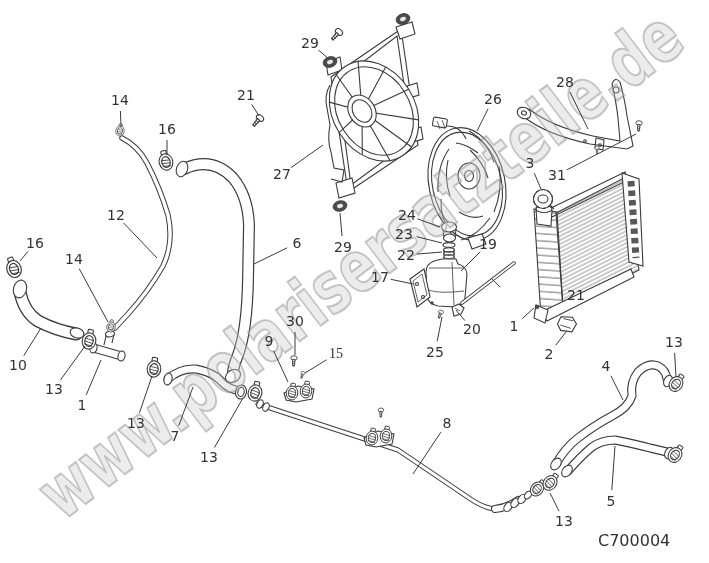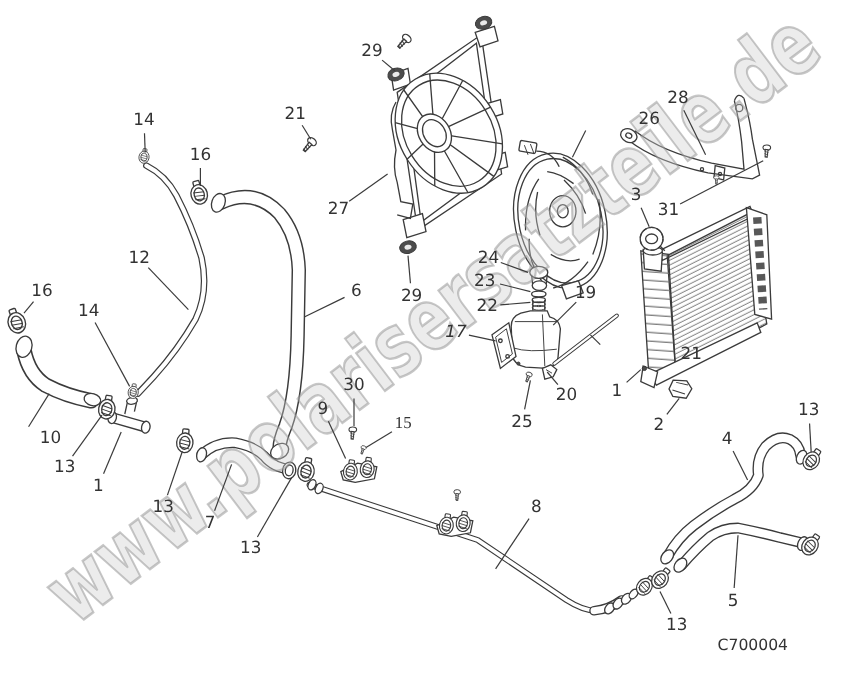--- a/index.html
+++ b/index.html
@@ -14,21 +14,21 @@
   .to{stroke:var(--line,#3b3b3b);fill:none;stroke-linecap:round;stroke-linejoin:round;}
   .ti{stroke:#fff;fill:none;stroke-linecap:round;stroke-linejoin:round;}
   .slotline{stroke:var(--line,#3b3b3b);fill:none;opacity:.85;}
   .leader{stroke:var(--line,#3b3b3b);stroke-width:1;}
   .wm{font-family:"DejaVu Sans","Liberation Sans",sans-serif;font-weight:bold;font-size:72px;
       fill:var(--wm-fill,#ccc);fill-opacity:.38;stroke:var(--wm-stroke,#909090);
       stroke-opacity:.5;stroke-width:2.1;}
   .callout{position:absolute;transform:translate(-50%,-50%);font-size:14px;
            color:var(--label,#333);white-space:nowrap;line-height:1;text-align:right;}
   .copyright{position:absolute;font-size:12.5px;color:var(--label,#333);white-space:nowrap;}
-  .diagram-code{position:absolute;font-size:13px;color:var(--label,#333);white-space:nowrap;}
+  .diagram-code{position:absolute;font-size:16px;color:var(--label,#333);white-space:nowrap;}
 </style>
 </head>
 <body>
 
 <div class="stage">
 <svg id="art" width="709" height="563" viewBox="0 0 709 563">
   <defs>
     <pattern id="fins" width="4" height="3.6" patternUnits="userSpaceOnUse" patternTransform="rotate(-26.6)">
       <path d="M0 1 H4" stroke="#8a8a8a" stroke-width=".9"></path>
     </pattern>
@@ -293,37 +293,37 @@
       </g>
 </svg>
 
 <div class="diagram-code" style="left: 598px; top: 531px;">C700004</div>
 <div id="callouts">
       <div class="callout" style="left: 310px; top: 43px;">29</div>
       <div class="callout" style="left: 246px; top: 95px;">21</div>
       <div class="callout" style="left: 120px; top: 100px;">14</div>
       <div class="callout" style="left: 167px; top: 129px;">16</div>
       <div class="callout" style="left: 282px; top: 174px;">27</div>
-      <div class="callout" style="left: 493px; top: 99px; margin-left: 48px;">26</div>
+      <div class="callout" style="left: 493px; top: 99px;">26</div>
       <div class="callout" style="left: 565px; top: 82px;">28</div>
       <div class="callout" style="left: 530px; top: 163px;">3</div>
       <div class="callout" style="left: 557px; top: 175px;">31</div>
       <div class="callout" style="left: 116px; top: 215px;">12</div>
       <div class="callout" style="left: 407px; top: 215px;">24</div>
       <div class="callout" style="left: 404px; top: 234px;">23</div>
       <div class="callout" style="left: 406px; top: 255px;">22</div>
       <div class="callout" style="left: 488px; top: 244px;">19</div>
       <div class="callout" style="left: 35px; top: 243px;">16</div>
       <div class="callout" style="left: 74px; top: 259px;">14</div>
       <div class="callout" style="left: 297px; top: 243px;">6</div>
       <div class="callout" style="left: 343px; top: 247px;">29</div>
-      <div class="callout" style="left: 380px; top: 277px; font-style: italic;">17</div>
+      <div class="callout" style="left: 380px; top: 277px;">17</div>
       <div class="callout" style="left: 536px; top: 295px; margin-left: 40px;">21</div>
       <div class="callout" style="left: 514px; top: 326px;">1</div>
-      <div class="callout" style="left: 18px; top: 365px; margin-left: 24px;">10</div>
+      <div class="callout" style="left: 18px; top: 365px;">10</div>
       <div class="callout" style="left: 295px; top: 321px;">30</div>
       <div class="callout" style="left: 269px; top: 341px;">9</div>
       <div class="callout" style="left: 336px; top: 354px; font-family: Liberation Serif, serif;">15</div>
       <div class="callout" style="left: 472px; top: 329px;">20</div>
       <div class="callout" style="left: 435px; top: 352px;">25</div>
       <div class="callout" style="left: 549px; top: 354px;">2</div>
       <div class="callout" style="left: 54px; top: 389px;">13</div>
       <div class="callout" style="left: 82px; top: 405px;">1</div>
       <div class="callout" style="left: 136px; top: 423px;">13</div>
       <div class="callout" style="left: 175px; top: 436px;">7</div>

